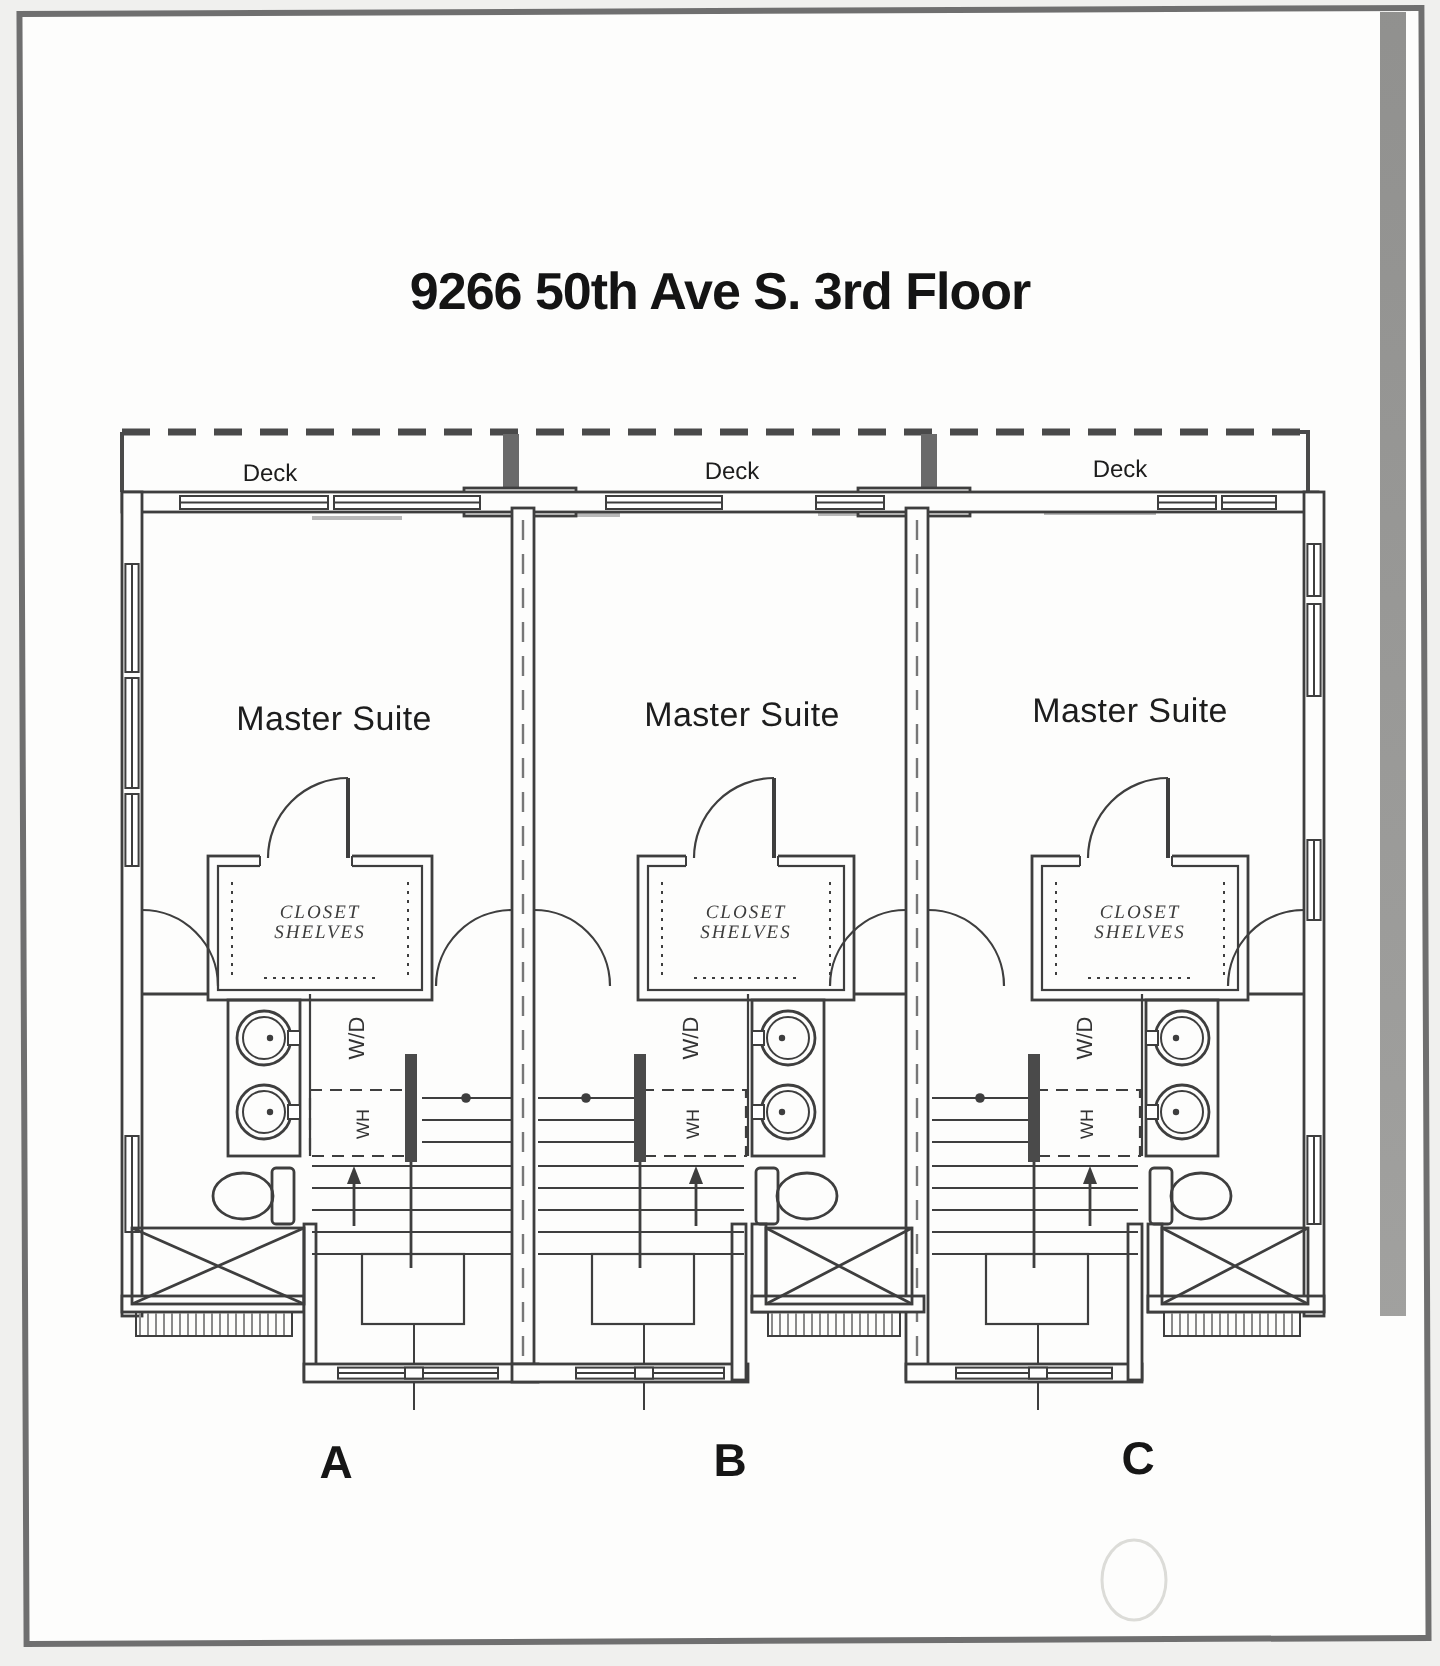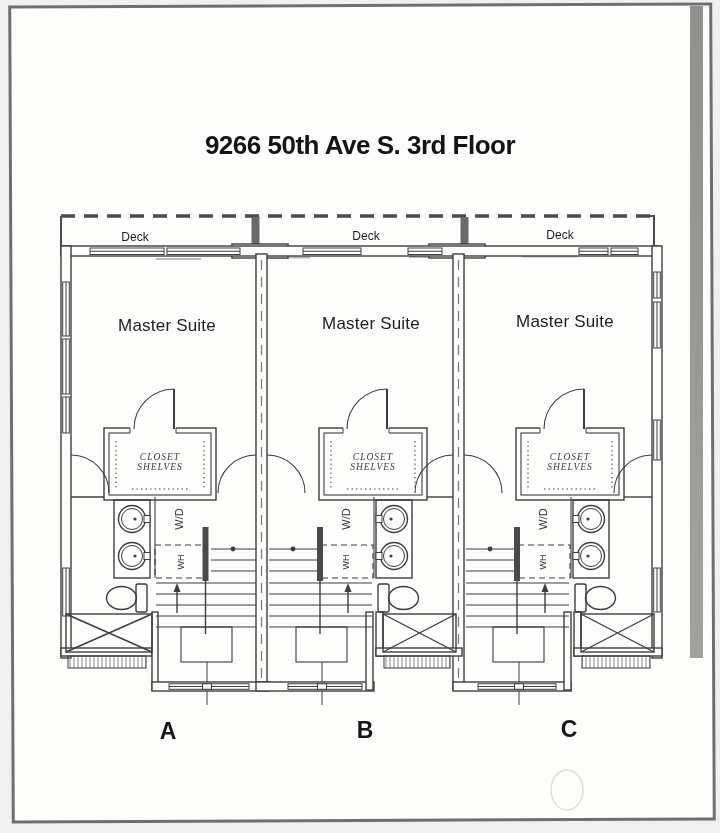--- a/index.html
+++ b/index.html
@@ -19,21 +19,21 @@
     background:linear-gradient(#8b8b89,#9c9c9a);opacity:.95;
   }
   .stage{position:absolute;left:4px;top:0;width:720px;height:833px;padding-left:17px;}
   svg.plan{position:absolute;left:0;top:0;}
   .lbl{
     position:absolute;transform:translate(-50%,-50%);
     white-space:nowrap;color:#1d1d1d;line-height:1.05;text-align:center;
   }
   .title{font-size:26px;font-weight:700;letter-spacing:-0.5px;color:#141414;}
   .deck{font-size:12px;}
-  .room{font-size:17px;letter-spacing:0.2px;}
+  .room{font-size:17px;letter-spacing:0.2px;margin-top:34px;}
   .closet{
     font-family:"Liberation Serif", serif;font-style:italic;
     font-size:9.5px;letter-spacing:1px;color:#3c3c3c;
   }
   .rot{transform:translate(-50%,-50%) rotate(-90deg);}
   .wd{font-size:11px;color:#333;}
   .wh{font-size:9px;color:#333;}
   .letter{font-size:23px;font-weight:700;color:#161616;}
 </style>
 </head>

